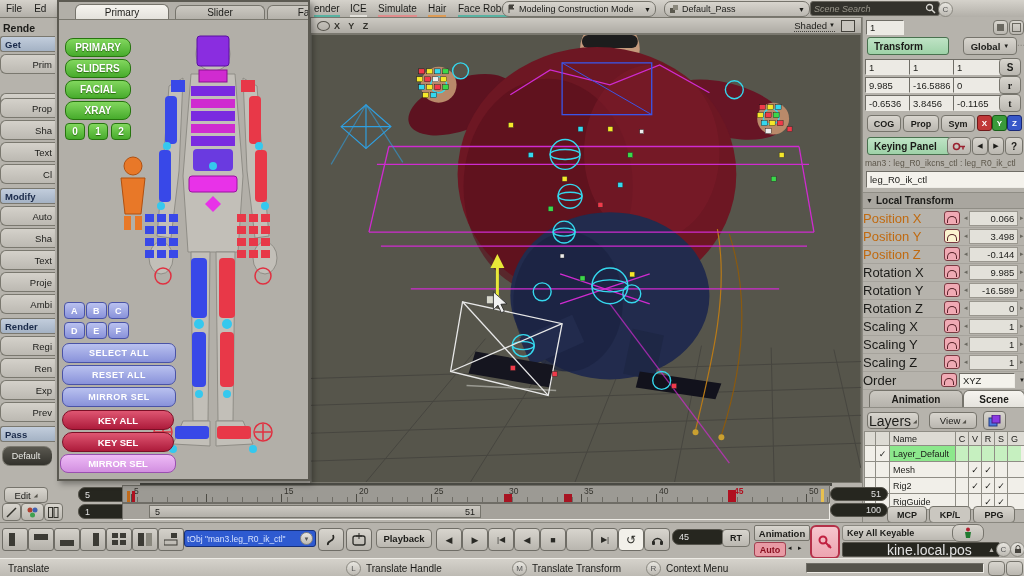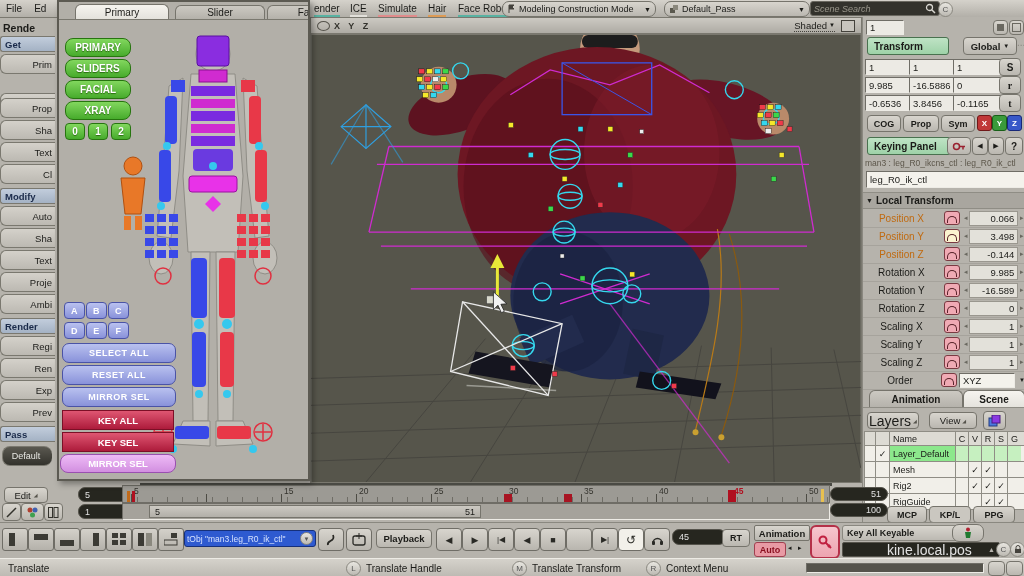--- a/index.html
+++ b/index.html
@@ -20,33 +20,33 @@
     padding-right:3px;box-sizing:border-box;background:linear-gradient(#d4d1ca,#bcb9b2);
     border:1px solid #7a786f;border-right:none;border-radius:6px 0 0 6px;font-size:9.5px;}
   .ltb.section{background:linear-gradient(#c2cddc,#a4b2c4);font-weight:bold;color:#1a2a4a;justify-content:flex-start;
     padding-left:4px;border-radius:3px 0 0 3px;height:16px;}
   .ltb.title{background:#b6b3ac;border:none;font-weight:bold;font-size:10.5px;justify-content:flex-start;padding-left:3px;}
   .ltb.oval{border-radius:8px;background:linear-gradient(#5a5850,#33322c);color:#e8e8e4;width:50px;justify-content:center;font-size:9px;}
   .gbtn{background:linear-gradient(#82d75e,#47ab2c);border:1.5px solid #27750f;border-radius:8px;color:#fff;
     font-weight:bold;font-size:10px;display:flex;align-items:center;justify-content:center;text-shadow:0 1px 1px #2a6a10;}
   .bluebtn{background:linear-gradient(#b9c1ef,#8992da);border:1.5px solid #4a53a6;border-radius:7px;color:#fff;
     font-weight:bold;font-size:9px;display:flex;align-items:center;justify-content:center;letter-spacing:.5px;}
-  .redbtn{background:linear-gradient(#df5672,#ad1b3b);border:1.5px solid #7c0f26;border-radius:0;color:#fff;
+  .redbtn{background:linear-gradient(#df5672,#ad1b3b);border:1.5px solid #7c0f26;border-radius:10px;color:#fff;
     font-weight:bold;font-size:9.5px;display:flex;align-items:center;justify-content:center;}
   .pinkbtn{background:linear-gradient(#eebbf6,#d28fe0);border:1.5px solid #9a50b0;border-radius:8px;color:#fff;
     font-weight:bold;font-size:9.5px;display:flex;align-items:center;justify-content:center;}
   .tab{border:1px solid #76746c;border-bottom:none;border-radius:6px 6px 0 0;background:linear-gradient(#ccc9c2,#b4b1aa);
     display:flex;align-items:center;justify-content:center;}
   .tab.active{background:linear-gradient(#f6f4ef,#e4e2dc);}
   .mint{background:linear-gradient(#bfe3c5,#9ed2a8);border:1px solid #49714f;border-radius:3px;font-weight:bold;
     display:flex;align-items:center;padding-left:6px;}
   .minifield{background:#eceae4;border:1px solid;border-color:#6f6d66 #edebe5 #edebe5 #6f6d66;
     font-size:9.5px;display:flex;align-items:center;padding:0 3px;}
   .prow{position:absolute;left:0;width:162px;height:18px;border-bottom:1px solid #a6a39c;display:flex;align-items:center;}
-  .plabel{width:80px;text-align:center;font-size:10px;padding-right:2px;}
+  .plabel{width:80px;text-align:left;font-size:13px;padding-right:2px;}
   .plabel.orange{color:#c06a10;}
   .kicon{position:relative;width:15px;height:12px;background:#f0aab4;border:1px solid #7a3a42;border-radius:3px;margin:0 2px;}
   .kicon::before{content:"";position:absolute;left:2px;right:2px;top:4px;bottom:1px;
     border:1.5px solid #58232a;border-bottom:none;border-radius:8px 8px 0 0;}
   .kicon.cur{background:#fbf3cf;}
   .pval{width:46px;height:13px;background:#e3e1da;border:1px solid #9a978f;font-size:9.5px;
     display:flex;align-items:center;justify-content:flex-end;padding-right:3px;}
   .spin{font-size:7px;color:#6a6860;width:7px;text-align:center;}
   .tcell{border-right:1px solid #8f8d85;height:100%;display:flex;align-items:center;justify-content:center;
     background:#f1efe9;font-size:9px;box-sizing:border-box;}

